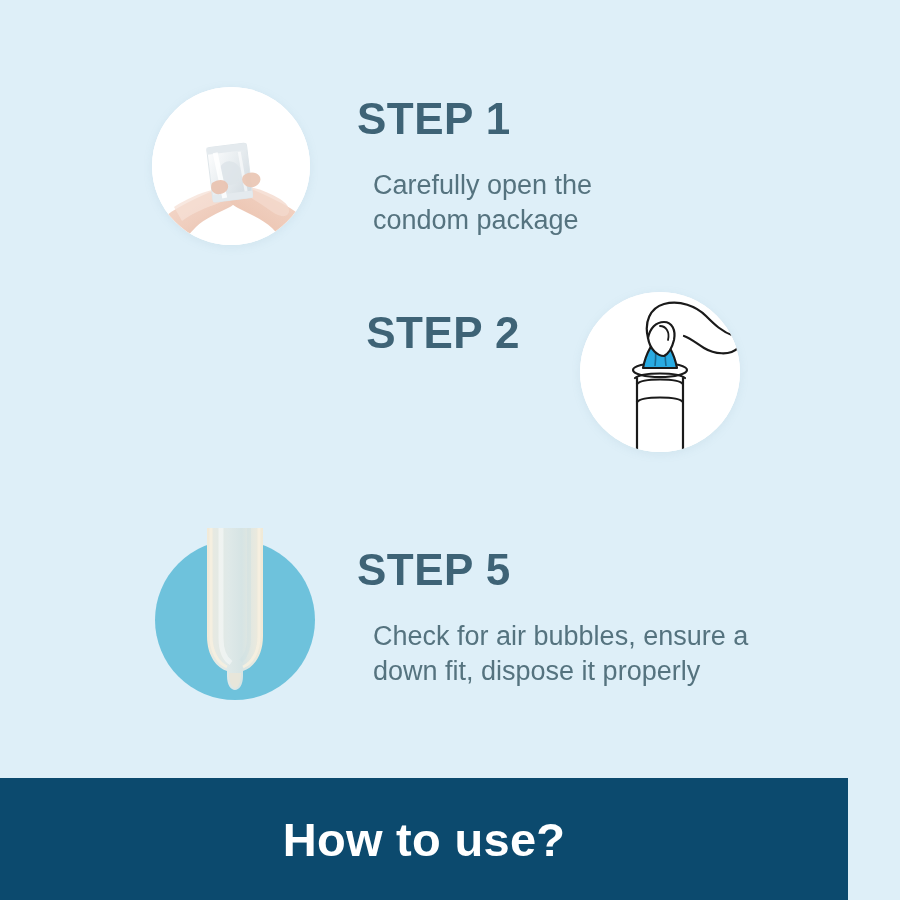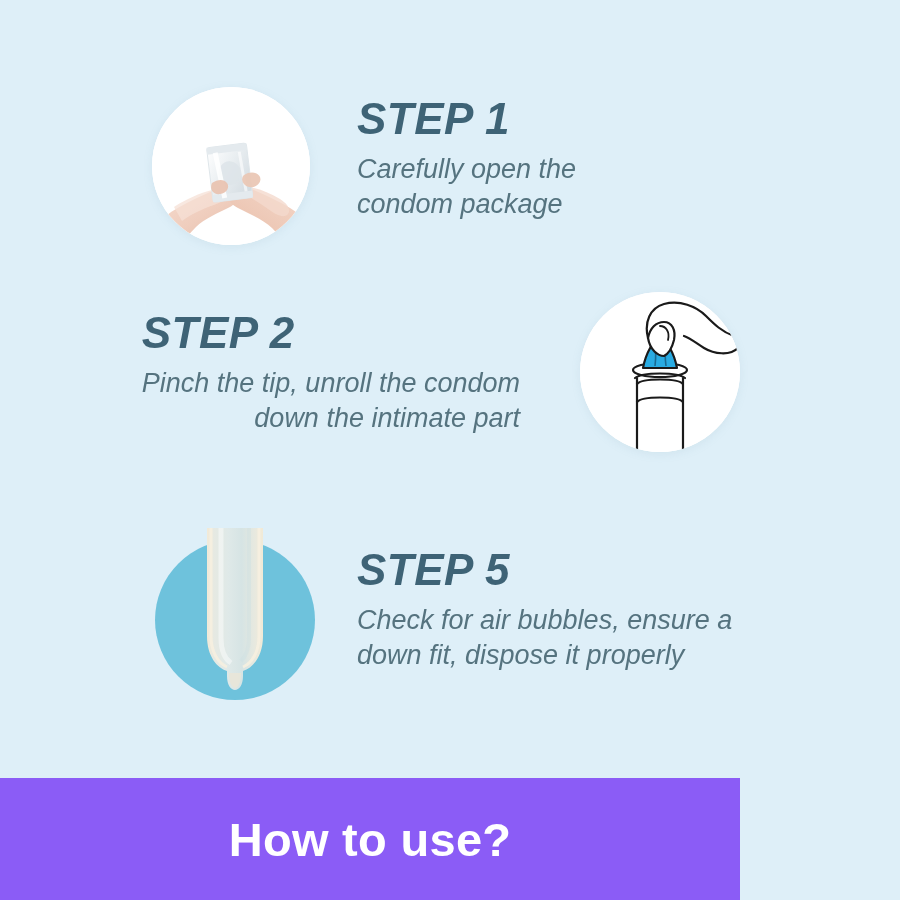--- a/index.html
+++ b/index.html
@@ -19,21 +19,20 @@
     width: 900px;
     height: 900px;
     background: #deeff8;
   }
 
   
   .step {
     position: absolute;
     display: flex;
     align-items: center;
-    font-style: italic;
   }
   .step-text {
     display: flex;
     flex-direction: column;
   }
   .step-title {
     font-family: "Liberation Sans", sans-serif;
     font-weight: bold;
     font-size: 44px;
     letter-spacing: 0.5px;
@@ -41,21 +40,21 @@
     line-height: 1.05;
     margin: 0 0 10px 0;
     white-space: nowrap;
   }
   .step-desc {
     font-family: "Liberation Sans", sans-serif;
     font-weight: normal;
     font-size: 27px;
     line-height: 1.28;
     color: #55737f;
-    margin: 0;
+    margin: 16px;
     white-space: pre-line;
   }
 
   
   .media {
     position: absolute;
     border-radius: 50%;
     overflow: hidden;
   }
 
@@ -91,23 +90,23 @@
     overflow: visible;
     border-radius: 0;
   }
   #media-3 svg { display: block; width: 100%; height: 100%; overflow: visible; }
 
   
   .footer {
     position: absolute;
     left: 0;
     bottom: 0;
-    width: 740px;
+    width: 848px;
     height: 122px;
-    background: #8b5cf6;
+    background: #0c4a6e;
     display: flex;
     align-items: center;
     justify-content: center;
   }
   .footer-title {
     font-family: "Liberation Sans", sans-serif;
     font-weight: bold;
     font-size: 47px;
     color: #ffffff;
     letter-spacing: 0.3px;
@@ -201,22 +200,20 @@
         <path d="M68 46 C 70 36, 76 30, 84 30 C 92 30, 96 38, 94 48
                  C 92 56, 88 62, 84 64 C 78 64, 70 58, 68 46 Z"></path>
         <path d="M80 34 C 86 34, 90 40, 88 48" stroke-width="1.8"></path>
       </g>
     </svg>
   </div>
 
   <div class="step" id="step-2" style="right:380px; top:310px;">
     <div class="step-text" style="align-items:flex-start; text-align:right;">
       <h2 class="step-title">STEP 2</h2>
-      <p class="step-desc">Pinch the tip, unroll the condom
-down the intimate part</p>
     </div>
   </div>
 
   <div class="media" id="media-3">
     <svg viewBox="0 0 160 160" xmlns="http://www.w3.org/2000/svg">
       <defs>
         <linearGradient id="latex" x1="0" y1="0" x2="1" y2="0">
           <stop offset="0%" stop-color="#f3ead7"></stop>
           <stop offset="12%" stop-color="#e6e9e2"></stop>
           <stop offset="38%" stop-color="#dfe9e8"></stop>

